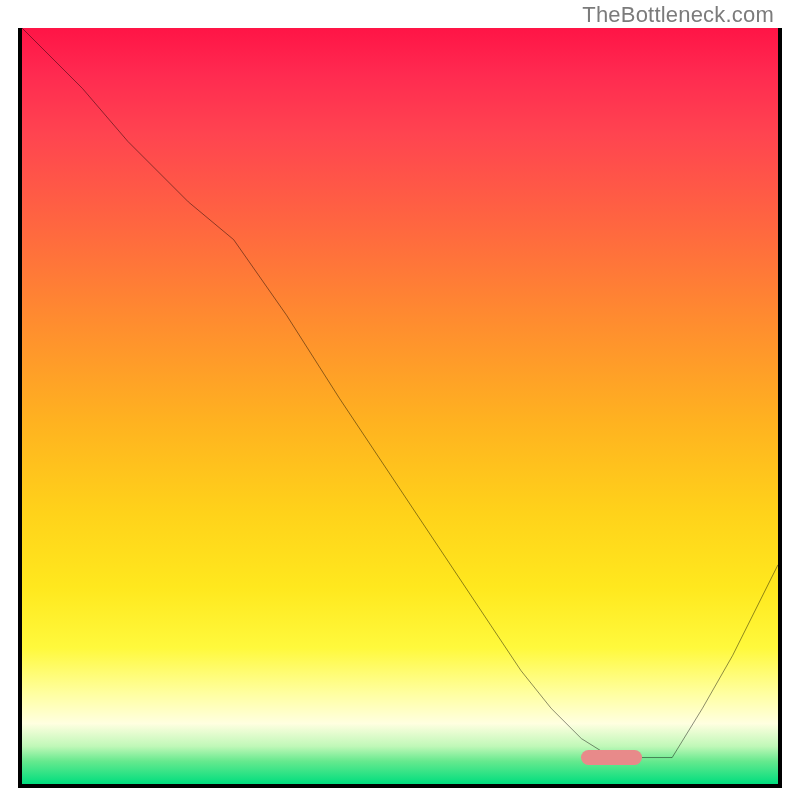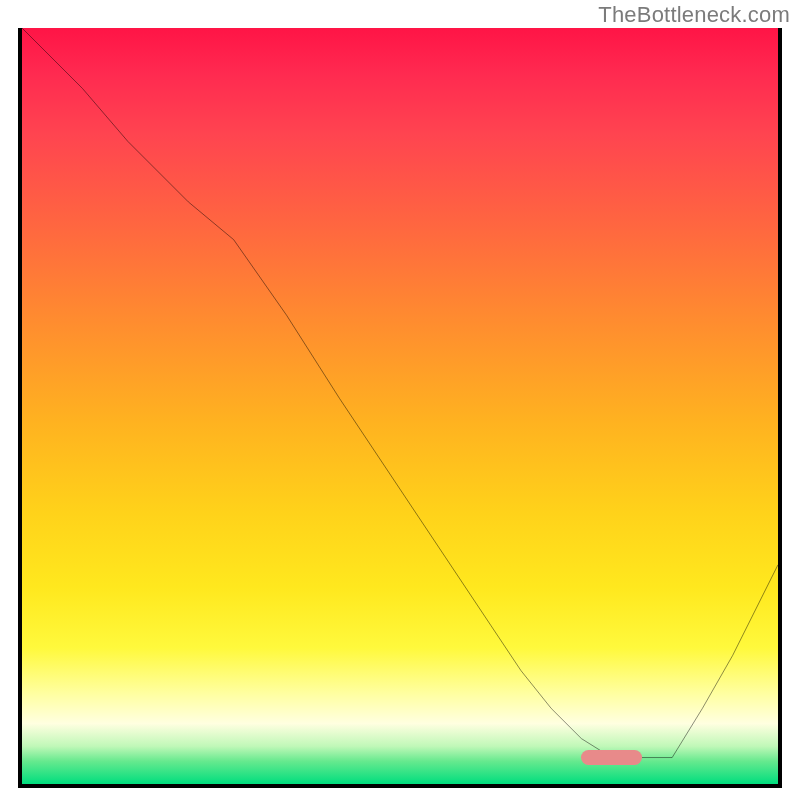--- a/index.html
+++ b/index.html
@@ -11,21 +11,21 @@
     font-family: Arial, Helvetica, sans-serif;
   }
   .stage {
     position: relative;
     width: 800px;
     height: 800px;
   }
   .watermark {
     position: absolute;
     top: 2px;
-    right: 10px;
+    right: 26px;
     color: #7b7b7b;
     font-size: 22px;
     font-weight: 400;
     letter-spacing: 0.2px;
   }
   .plot-frame {
     position: absolute;
     left: 18px;
     top: 28px;
     width: 764px;

